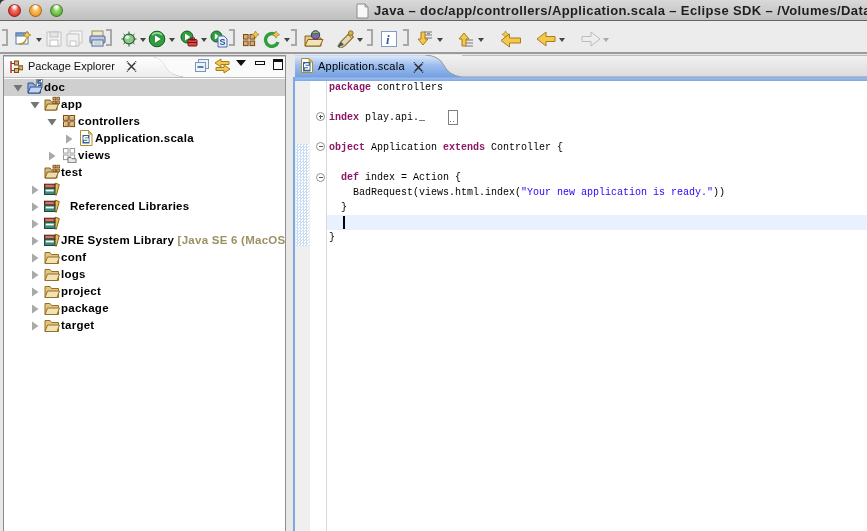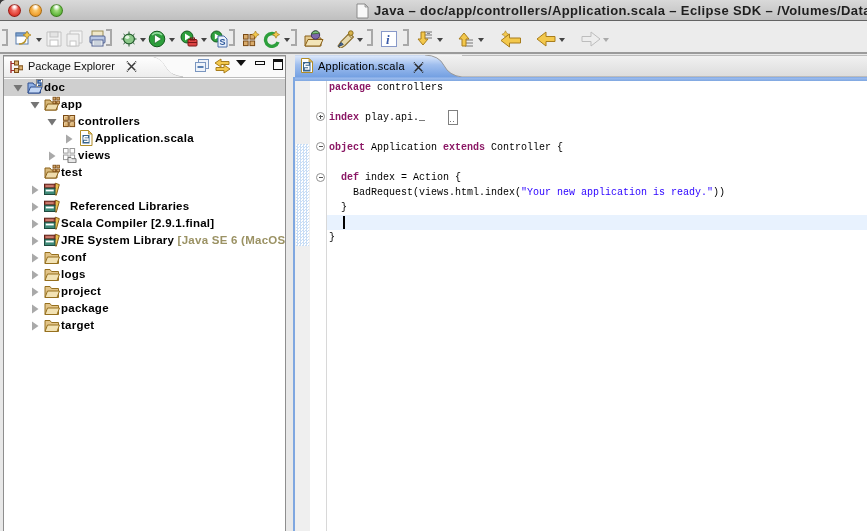--- a/index.html
+++ b/index.html
@@ -380,21 +380,20 @@
         <use href="#i-lib"></use>
       </svg>
     <div class="row" style="left:66px;top:120px">Referenced Libraries</div>
 
     <svg class="tri" style="left:23px;top:138px">
         <use href="#i-triclosed"></use>
       </svg>
     <svg class="ticon" style="left:40px;top:137px">
         <use href="#i-lib"></use>
       </svg>
-    <div class="row" style="left:57px;top:137px">Scala Compiler [2.9.1.final]</div>
 
     <svg class="tri" style="left:23px;top:155px">
         <use href="#i-triclosed"></use>
       </svg>
     <svg class="ticon" style="left:40px;top:154px">
         <use href="#i-lib"></use>
       </svg>
     <div class="row" style="left:57px;top:154px">JRE System Library <span style="color:#9b9264">[Java SE 6 (MacOS X Def</span></div>
 
     <svg class="tri" style="left:23px;top:172px">

